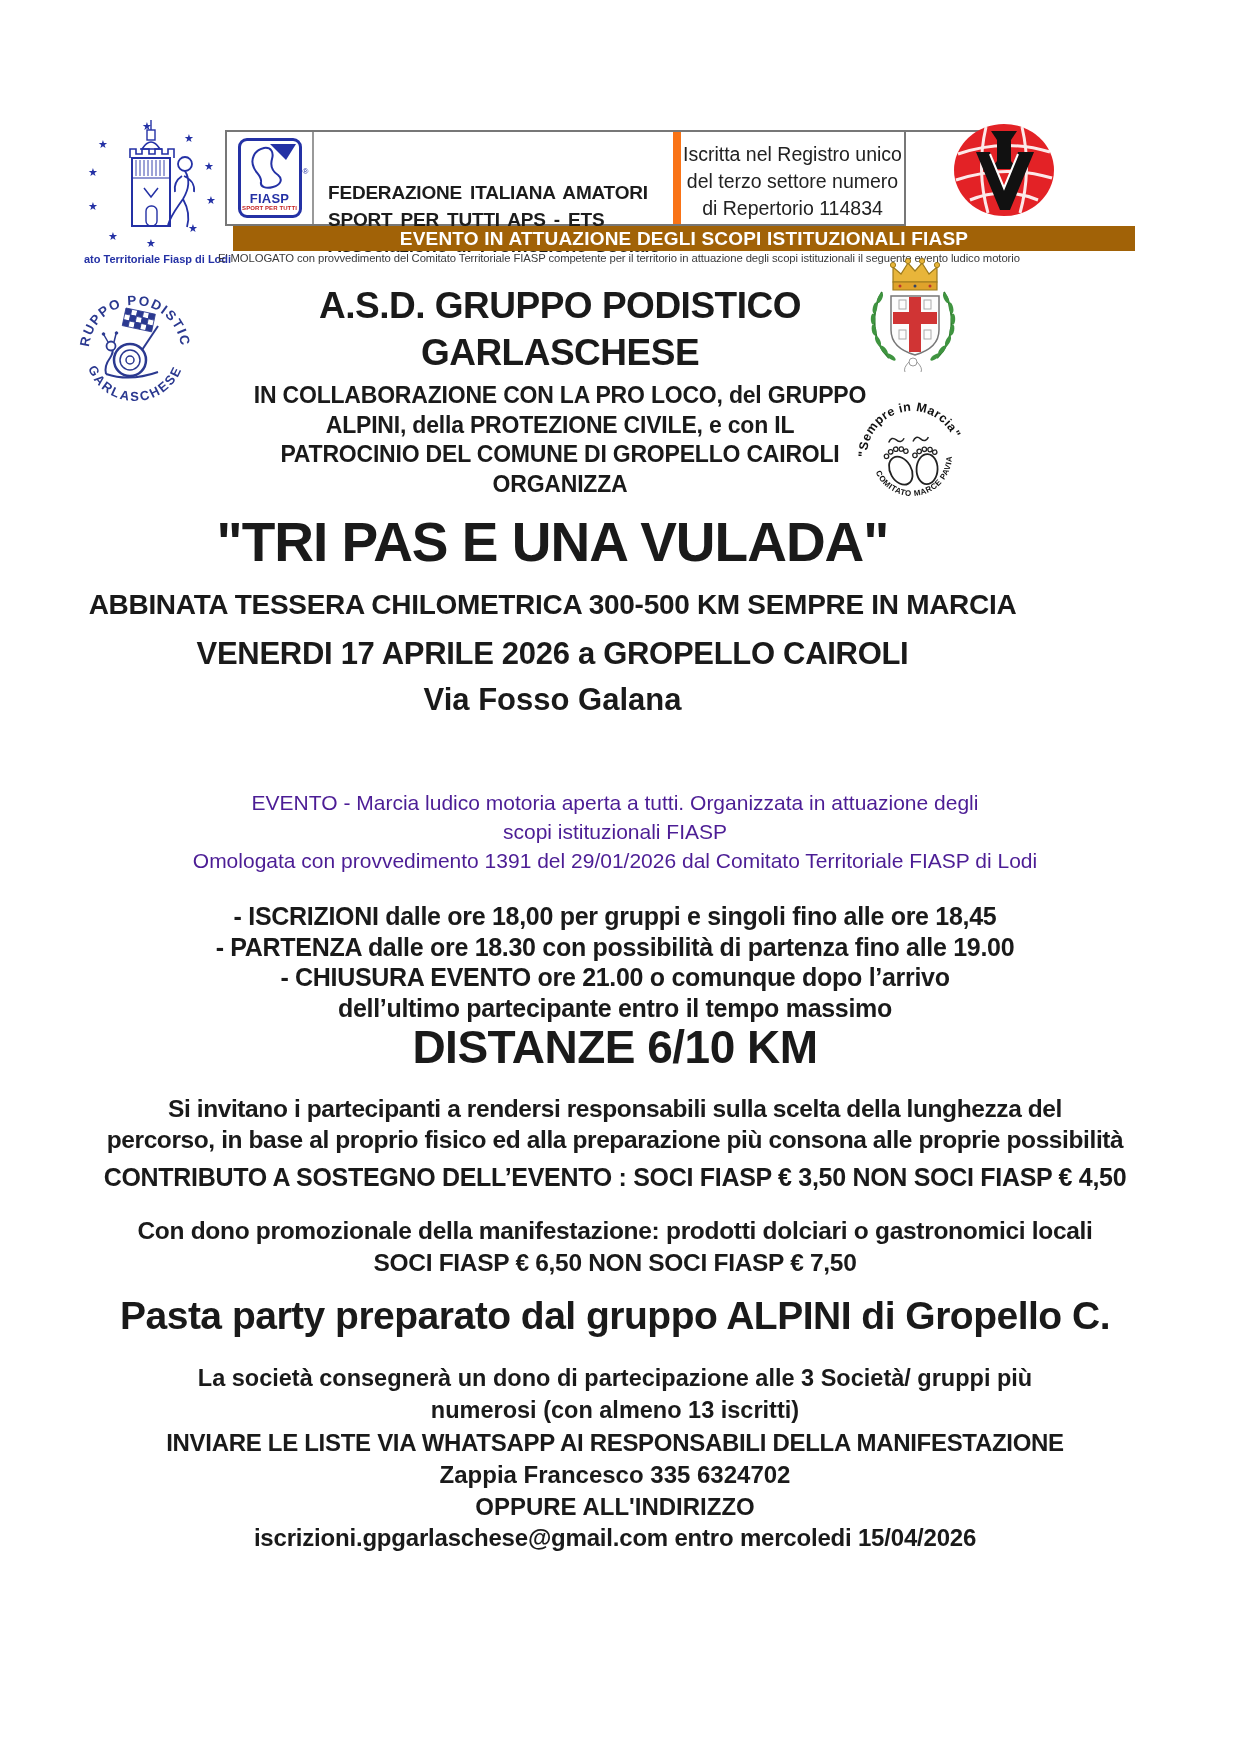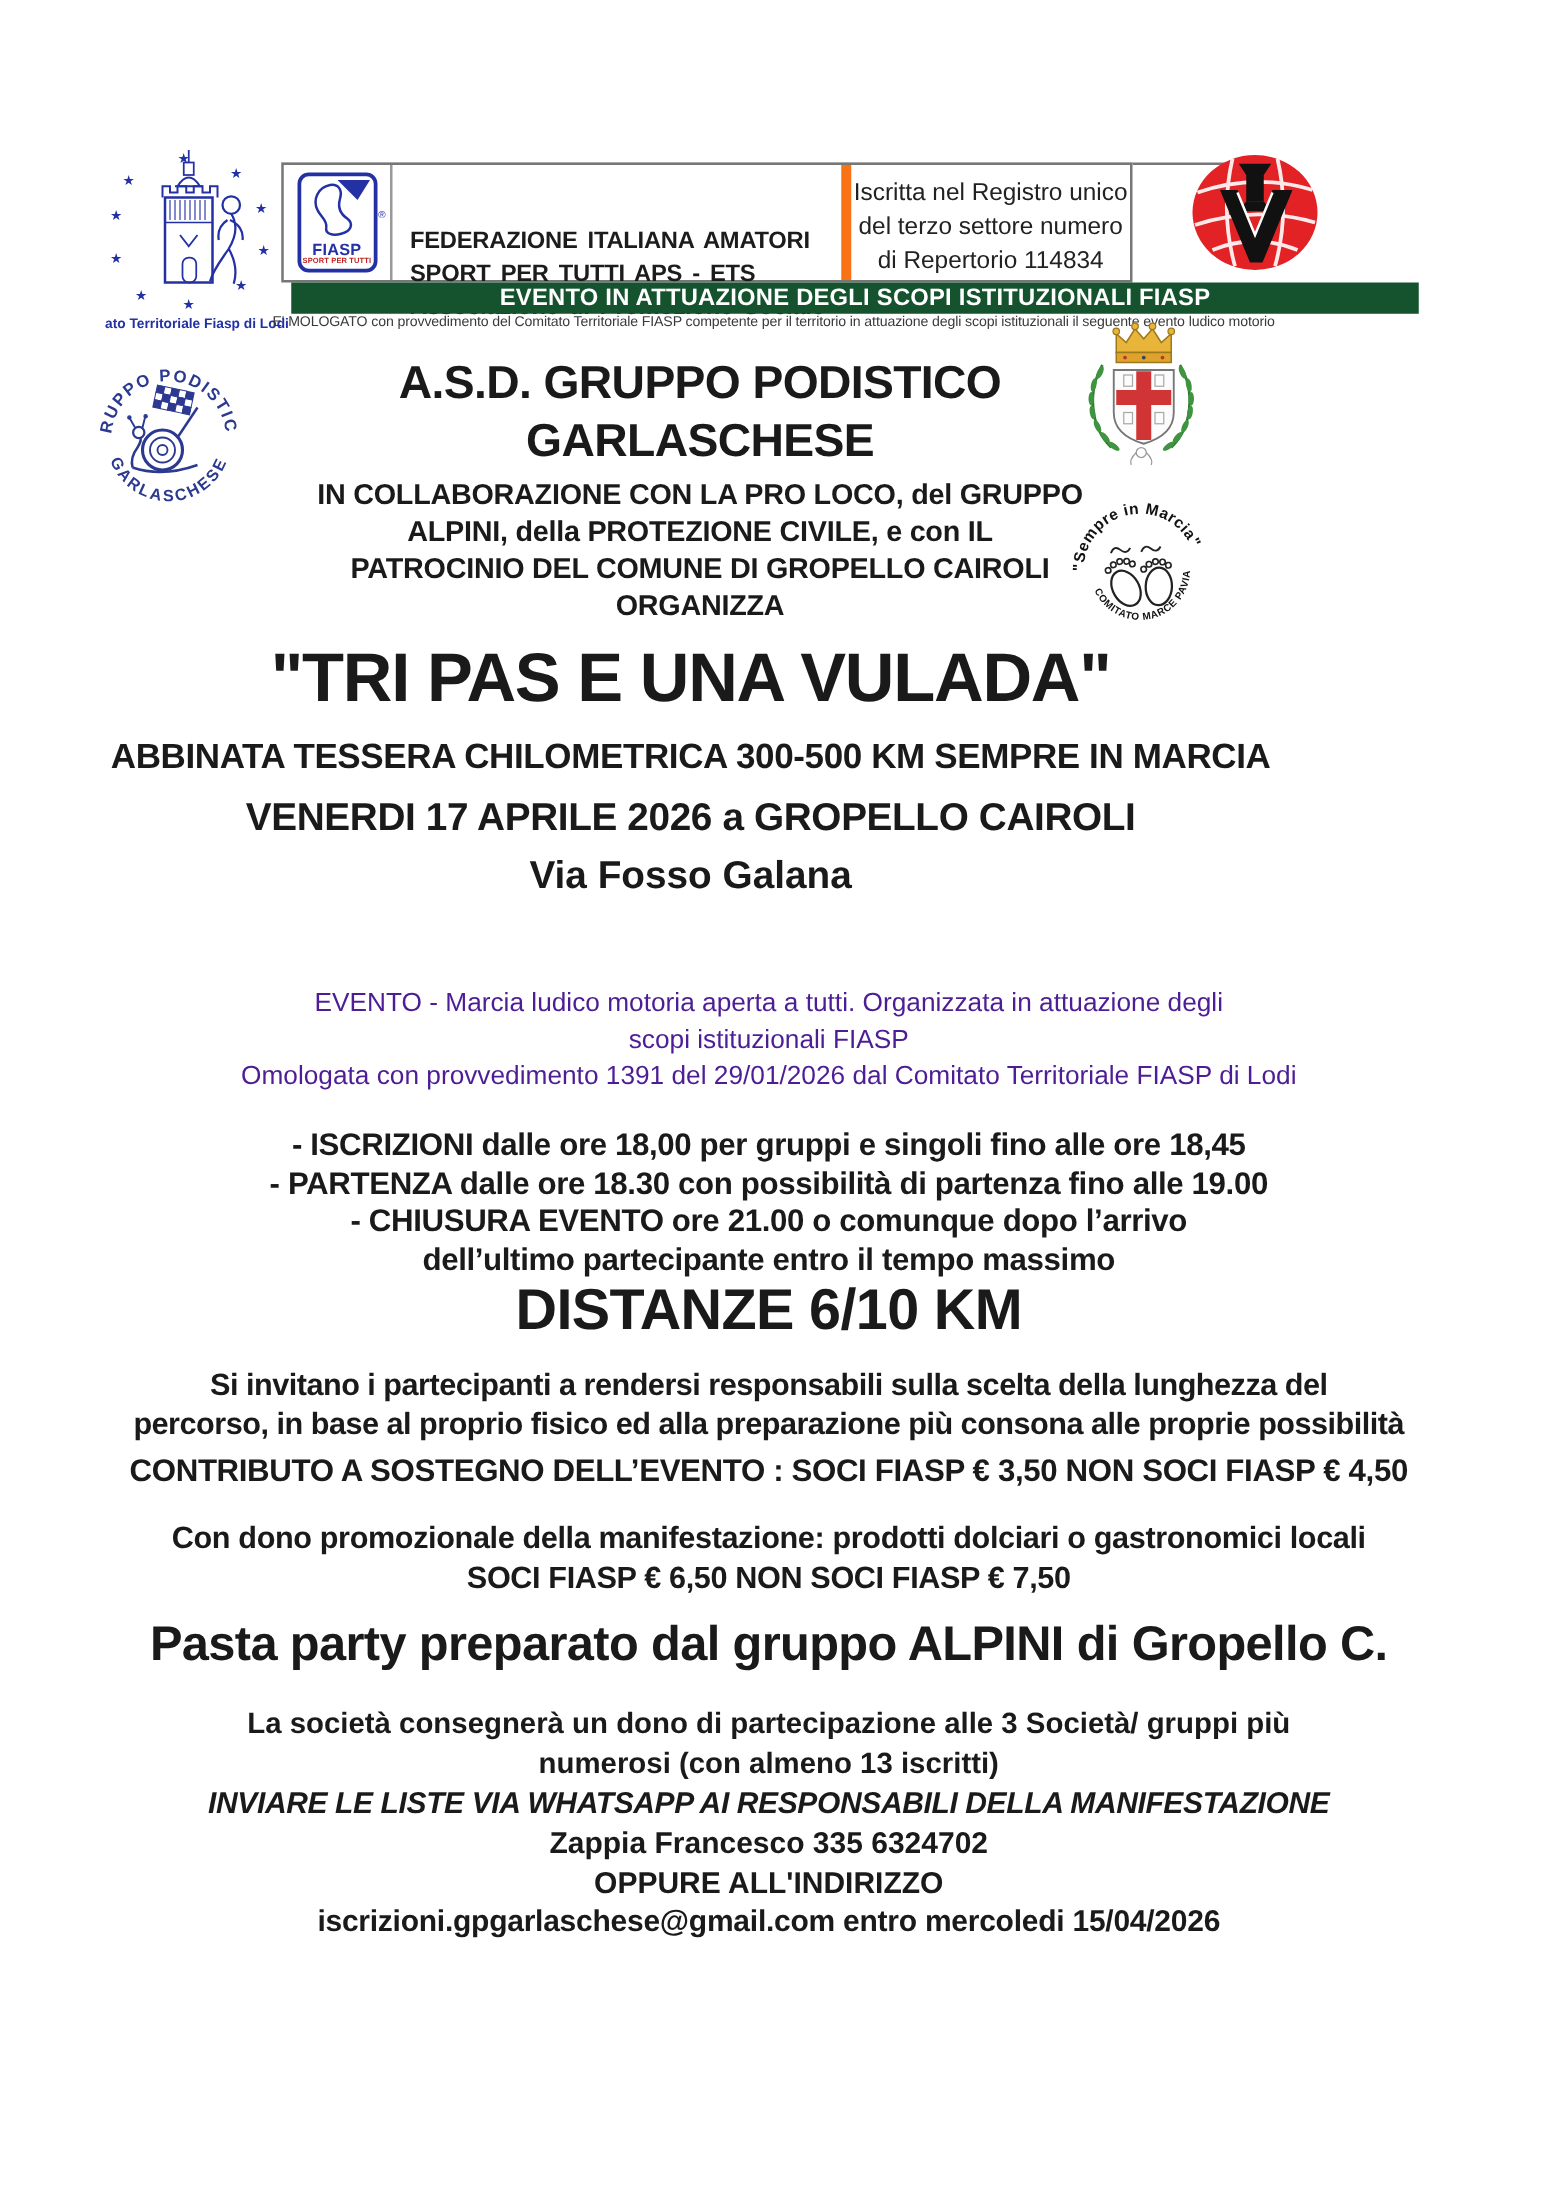--- a/index.html
+++ b/index.html
@@ -37,21 +37,21 @@
   .ev-date{top:636px;font-size:31px;letter-spacing:-0.3px;}
   .ev-loc{top:682px;font-size:31px;}
   .desc{top:788px;font-size:21px;font-weight:400;line-height:29px;color:#4c1d95;}
   .sched{top:901px;font-size:25px;line-height:30.5px;letter-spacing:-0.3px;}
   .dist{top:1020px;font-size:46px;letter-spacing:-0.5px;}
   .resp{top:1093px;font-size:24.5px;line-height:31px;letter-spacing:-0.4px;}
   .contrib{top:1163px;font-size:25px;letter-spacing:-0.3px;}
   .gift{top:1215px;font-size:24.5px;line-height:32px;letter-spacing:-0.3px;}
   .pasta{top:1294px;font-size:39px;letter-spacing:-0.5px;}
   .prize{top:1363px;font-size:23.5px;line-height:31.5px;}
-  .l1{top:1429px;font-size:24px;letter-spacing:-0.3px;font-style:italic;}
+  .l1{top:1429px;font-size:24px;letter-spacing:-0.3px;}
   .l2{top:1461px;font-size:24px;}
   .l3{top:1493px;font-size:24px;}
   .l4{top:1524px;font-size:24px;letter-spacing:-0.2px;}
   
   .st{font-size:11px;fill:#2431a5;}
   .arcT{font-size:13.5px;font-weight:bold;fill:#2b3990;letter-spacing:1.5px;}
   .arcB{font-size:13px;font-weight:bold;fill:#2b3990;letter-spacing:2px;}
   .smT{font-size:12.5px;font-weight:bold;fill:#111;letter-spacing:0.5px;}
   .smB{font-size:8px;font-weight:bold;fill:#111;letter-spacing:0.5px;}
 </style>
@@ -110,21 +110,21 @@
       <div>SPORT PER TUTTI APS - ETS</div>
       <div>Associazione di Promozione Sociale</div>
     </div>
     <div class="cell-reg">
       <div>Iscritta nel Registro unico</div>
       <div>del terzo settore numero</div>
       <div>di Repertorio 114834</div>
     </div>
   </div>
 
-  <div class="abs banner" style="background:#14532d;">EVENTO IN ATTUAZIONE DEGLI SCOPI ISTITUZIONALI FIASP</div>
+  <div class="abs banner" style="background:#a16207;">EVENTO IN ATTUAZIONE DEGLI SCOPI ISTITUZIONALI FIASP</div>
 
   <div class="abs ivv-logo">
     <svg width="104" height="100" viewBox="0 0 104 100">
       <ellipse cx="52" cy="48" rx="50" ry="46" fill="#e32226"></ellipse>
       <g stroke="#fff" stroke-width="3" fill="none" opacity="0.9">
         <path d="M6,32 Q52,16 98,30"></path>
           <path d="M4,58 Q52,42 100,56"></path>
           <path d="M18,78 Q52,64 86,78"></path>
         <path d="M34,5 Q24,48 36,91"></path>
           <path d="M70,5 Q80,48 68,91"></path>

